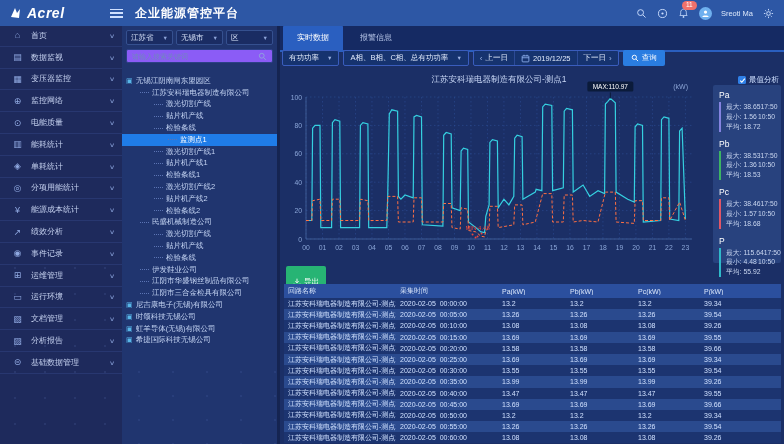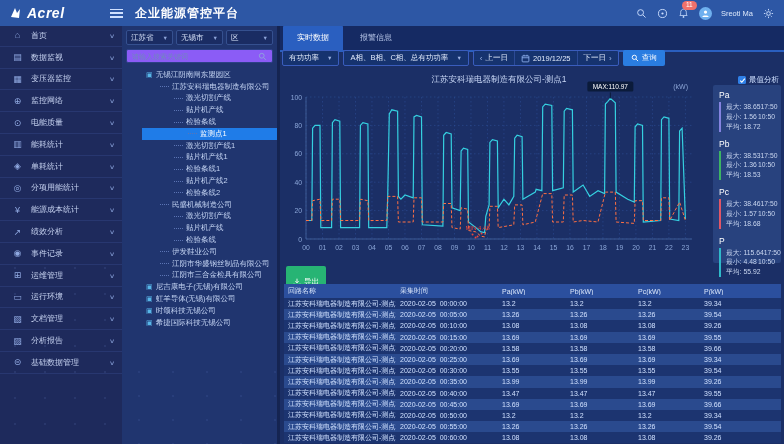--- a/index.html
+++ b/index.html
@@ -30,21 +30,21 @@
 
   
   .tree { position:absolute; left:122px; top:25px; bottom:0; width:158px; background:#20356f; border-right:3px solid #152451; z-index:10; }
   .tree::after { content:""; position:absolute; inset:80% 0 0 0; background-image:radial-gradient(circle, rgba(140,170,255,.16) 1px, transparent 1.4px); background-size:34px 24px; opacity:.5; pointer-events:none; }
   .selects { display:flex; gap:3px; padding:5px 4px 0 4px; }
   .sel { flex:1; height:15px; background:#1a2c63; border:1px solid #35508f; border-radius:2px; color:#d7e2f8; font-size:7.5px; display:flex; align-items:center; padding:0 4px; cursor:pointer; }
   .sel .arr { margin-left:auto; font-size:5.5px; color:#8fa6da; }
   .searchbox { margin:4px 4px 0 4px; height:14px; background:#8b5cf6; border:1px solid #2c4186; border-radius:2px; display:flex; align-items:center; padding:0 5px; }
   .searchbox input { flex:1; background:transparent; border:none; outline:none; color:#cfe0ff; font-size:7px; font-family:inherit; }
   .searchbox input::placeholder { color:#7087bd; }
-  .tree-list { margin-top:6px; position:relative;padding-left:20px; }
+  .tree-list { margin-top:12px; position:relative; }
   .tree-row { height:11.8px; display:flex; align-items:center; color:#c4d4f3; font-size:7.5px; white-space:nowrap; cursor:pointer; overflow:hidden; }
   .tree-row .dash { display:inline-block; width:9px; border-top:1px dotted #5b74b4; margin-right:3px; flex:none; }
   .tree-row .node-ic { color:#58b6e8; font-size:7px; margin-right:3px; flex:none; }
   .tree-row.selected { background:#1f7ce8; color:#ffffff; }
 
   
   .main { position:absolute; left:280px; top:25px; right:0; bottom:0; background:#1b2f66; }
   
   .tabs { position:absolute; left:0; top:0; right:0; height:27px; background:#152a63; display:flex; align-items:stretch; border-bottom:2px solid #2a5fc0; }
   .tab { padding:0 14px; display:flex; align-items:center; font-size:8px; color:#b9c8ea; cursor:pointer; margin-left:3px; }
@@ -283,20 +283,24 @@
         <div class="tree-row" style="padding-left: 32px;">
           <span class="dash"></span>
           <span>贴片机产线1</span>
         </div>
         <div class="tree-row" style="padding-left: 32px;">
           <span class="dash"></span>
           <span>检验条线1</span>
         </div>
         <div class="tree-row" style="padding-left: 32px;">
           <span class="dash"></span>
+          <span>激光切割产线2</span>
+        </div>
+        <div class="tree-row" style="padding-left: 32px;">
+          <span class="dash"></span>
           <span>贴片机产线2</span>
         </div>
         <div class="tree-row" style="padding-left: 32px;">
           <span class="dash"></span>
           <span>检验条线2</span>
         </div>
         <div class="tree-row" style="padding-left: 18px;">
           <span class="dash"></span>
           <span>民盛机械制造公司</span>
         </div>
@@ -323,25 +327,25 @@
         <div class="tree-row" style="padding-left: 18px;">
           <span class="dash"></span>
           <span>江阴市三合金检具有限公司</span>
         </div>
         <div class="tree-row" style="padding-left: 4px;">
           <span class="node-ic">▣</span>
           <span>尼吉康电子(无锡)有限公司</span>
         </div>
         <div class="tree-row" style="padding-left: 4px;">
           <span class="node-ic">▣</span>
-          <span>虹羊导体(无锡)有限公司</span>
+          <span>时颂科技无锡公司</span>
         </div>
         <div class="tree-row" style="padding-left: 4px;">
           <span class="node-ic">▣</span>
-          <span>时颂科技无锡公司</span>
+          <span>虹羊导体(无锡)有限公司</span>
         </div>
         <div class="tree-row" style="padding-left: 4px;">
           <span class="node-ic">▣</span>
           <span>希捷国际科技无锡公司</span>
         </div>
       </div>
   </div>
 
   <div class="main">
     <div class="tabs" id="tabs">

